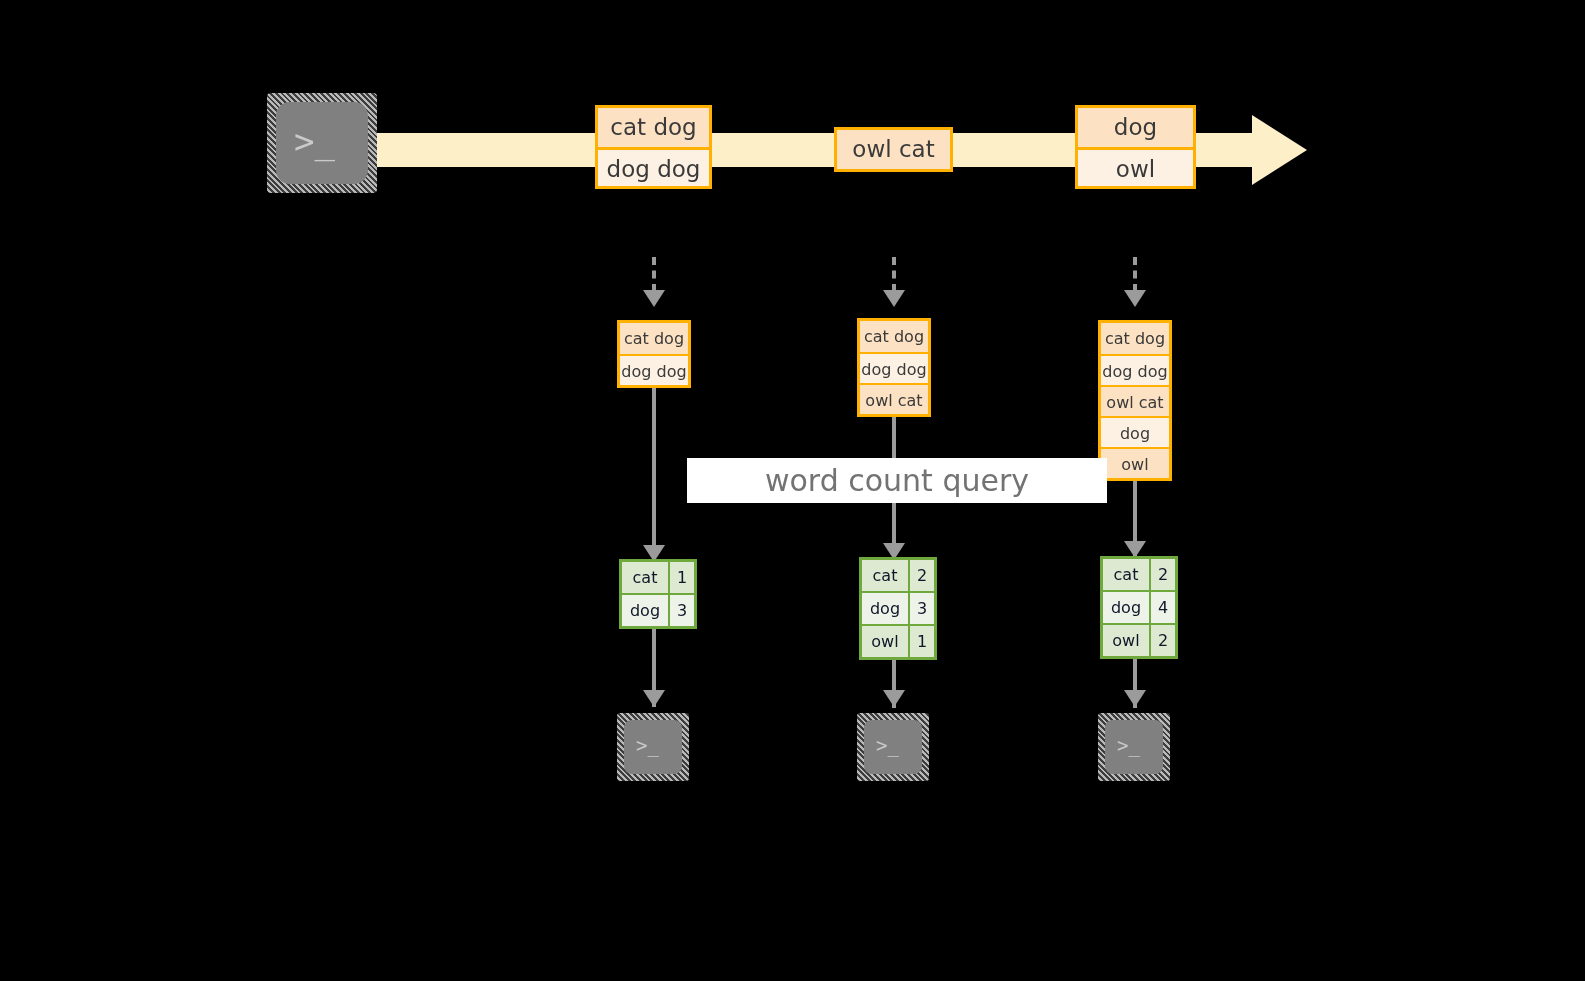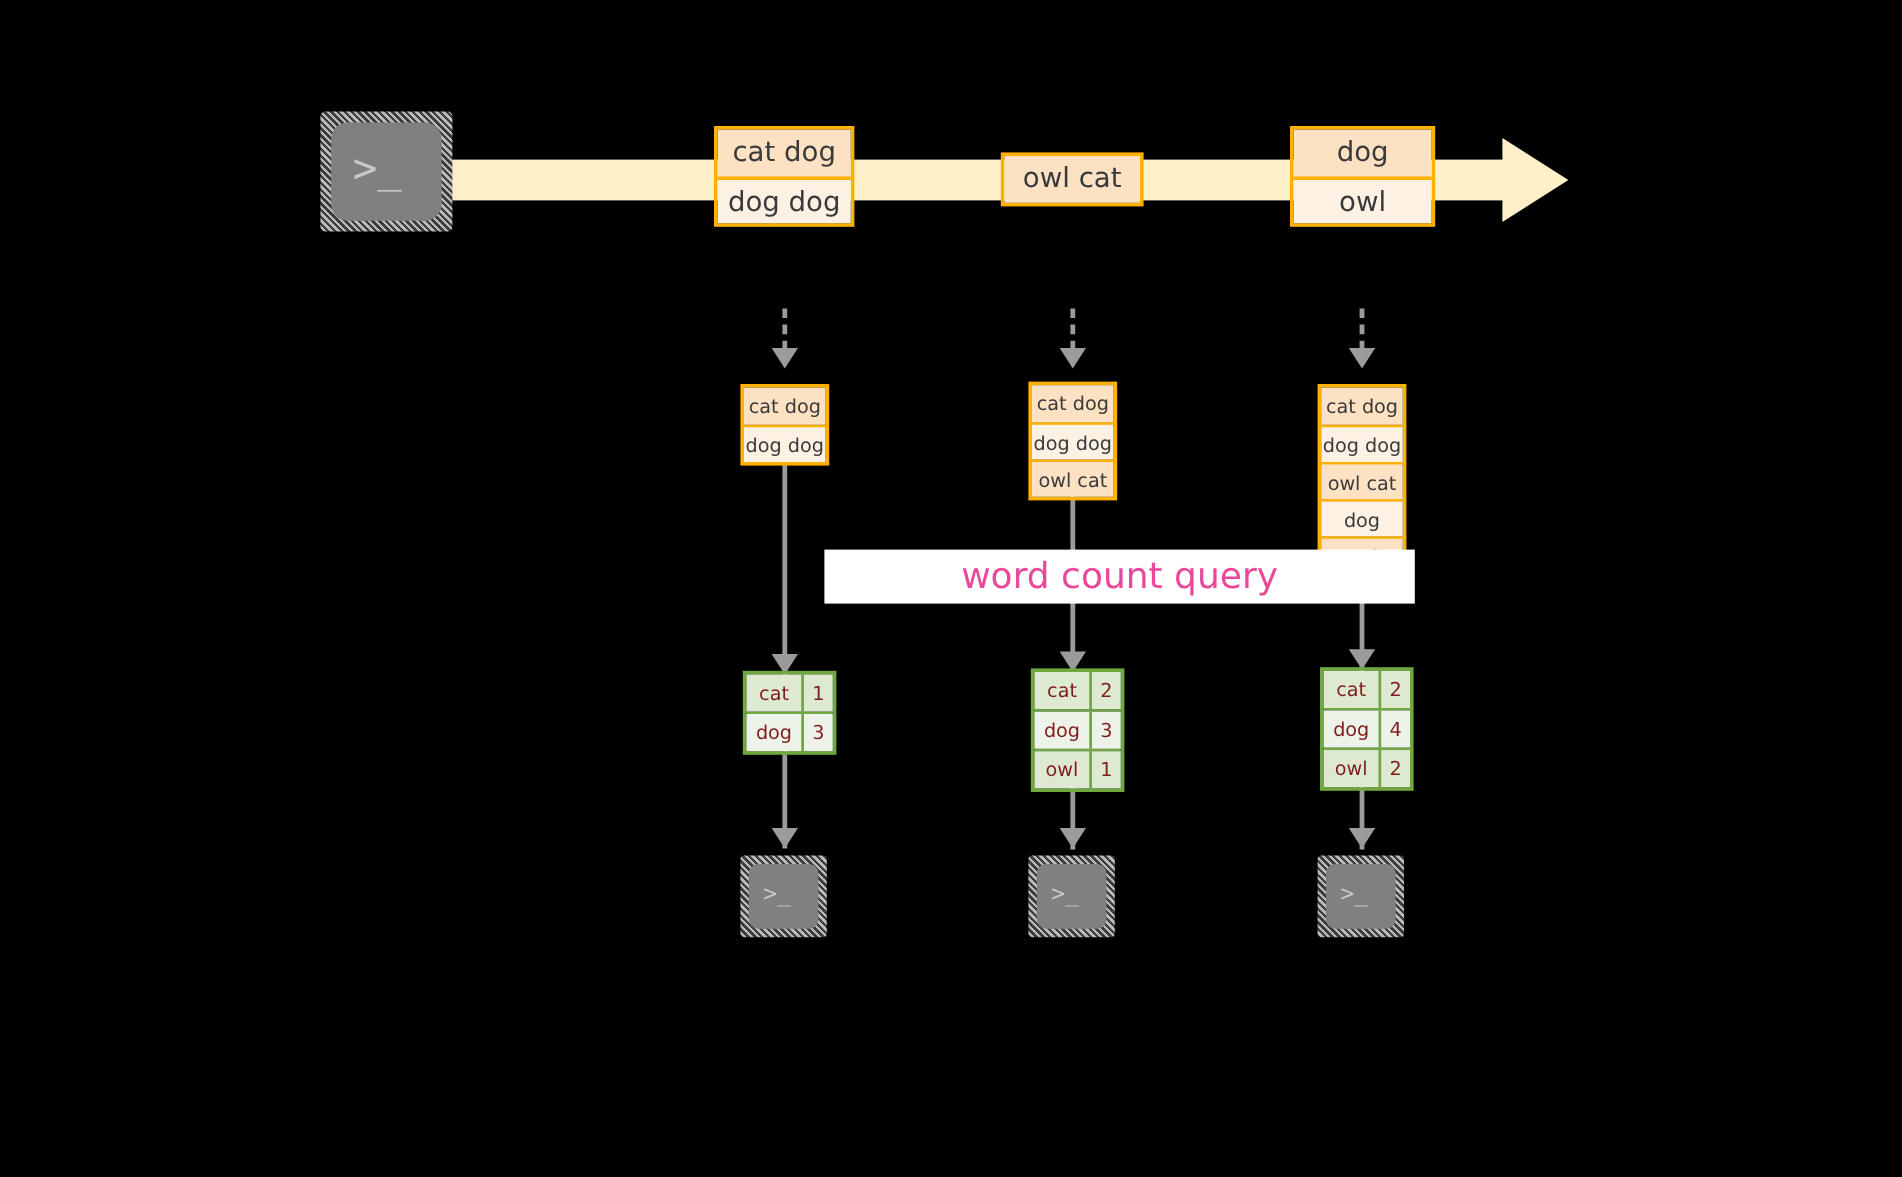--- a/index.html
+++ b/index.html
@@ -141,21 +141,21 @@
   .state-stack .row.light { background: #fdf1e4; }
   .state-stack .row + .row { border-top: 2px solid #ffb000; }
 
   
   .result-table {
     position: absolute;
     box-sizing: border-box;
     border: 3px solid #6fa83c;
     border-collapse: collapse;
     font-size: 16px;
-    color: #7f1d1d;
+    color: #0f172a;
     z-index: 5;
   }
   .result-table .trow {
     display: flex;
     height: 31px;
   }
   .result-table .trow + .trow { border-top: 2px solid #6fa83c; }
   .result-table .cell {
     box-sizing: border-box;
     line-height: 31px;
@@ -165,24 +165,24 @@
   .result-table .cell.k { width: 46px; }
   .result-table .cell.v { width: 26px; border-left: 2px solid #6fa83c; }
   .result-table .trow.dark  .cell { background: #dde9d0; }
   .result-table .trow.light .cell { background: #eef3e9; }
 
   
   #query-band {
     position: absolute;
     left: 687px;
     top: 458px;
-    width: 492px;
+    width: 420px;
     height: 45px;
     background: #ffffff;
-    color: #ec4899;
+    color: #737373;
     font-size: 30px;
     line-height: 45px;
     text-align: center;
     white-space: nowrap;
     z-index: 8;
   }
 </style>
 </head>
 <body>
 

